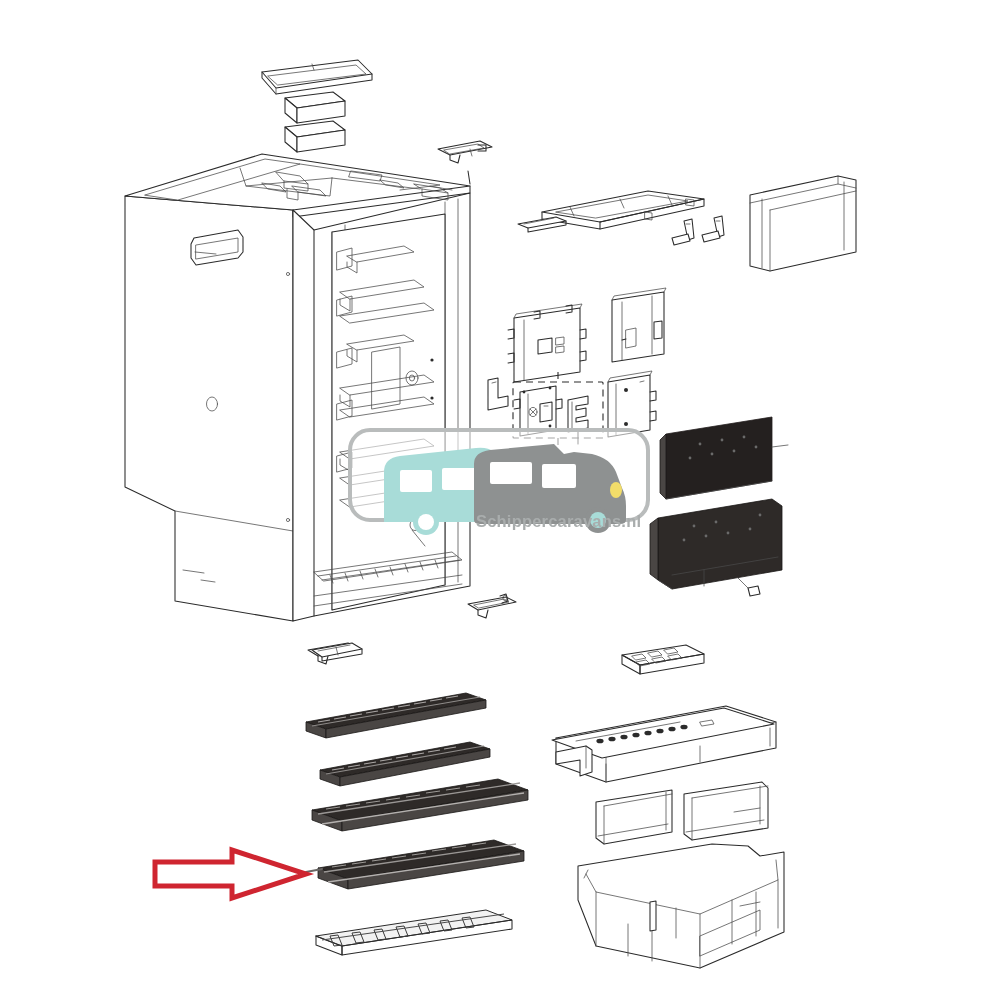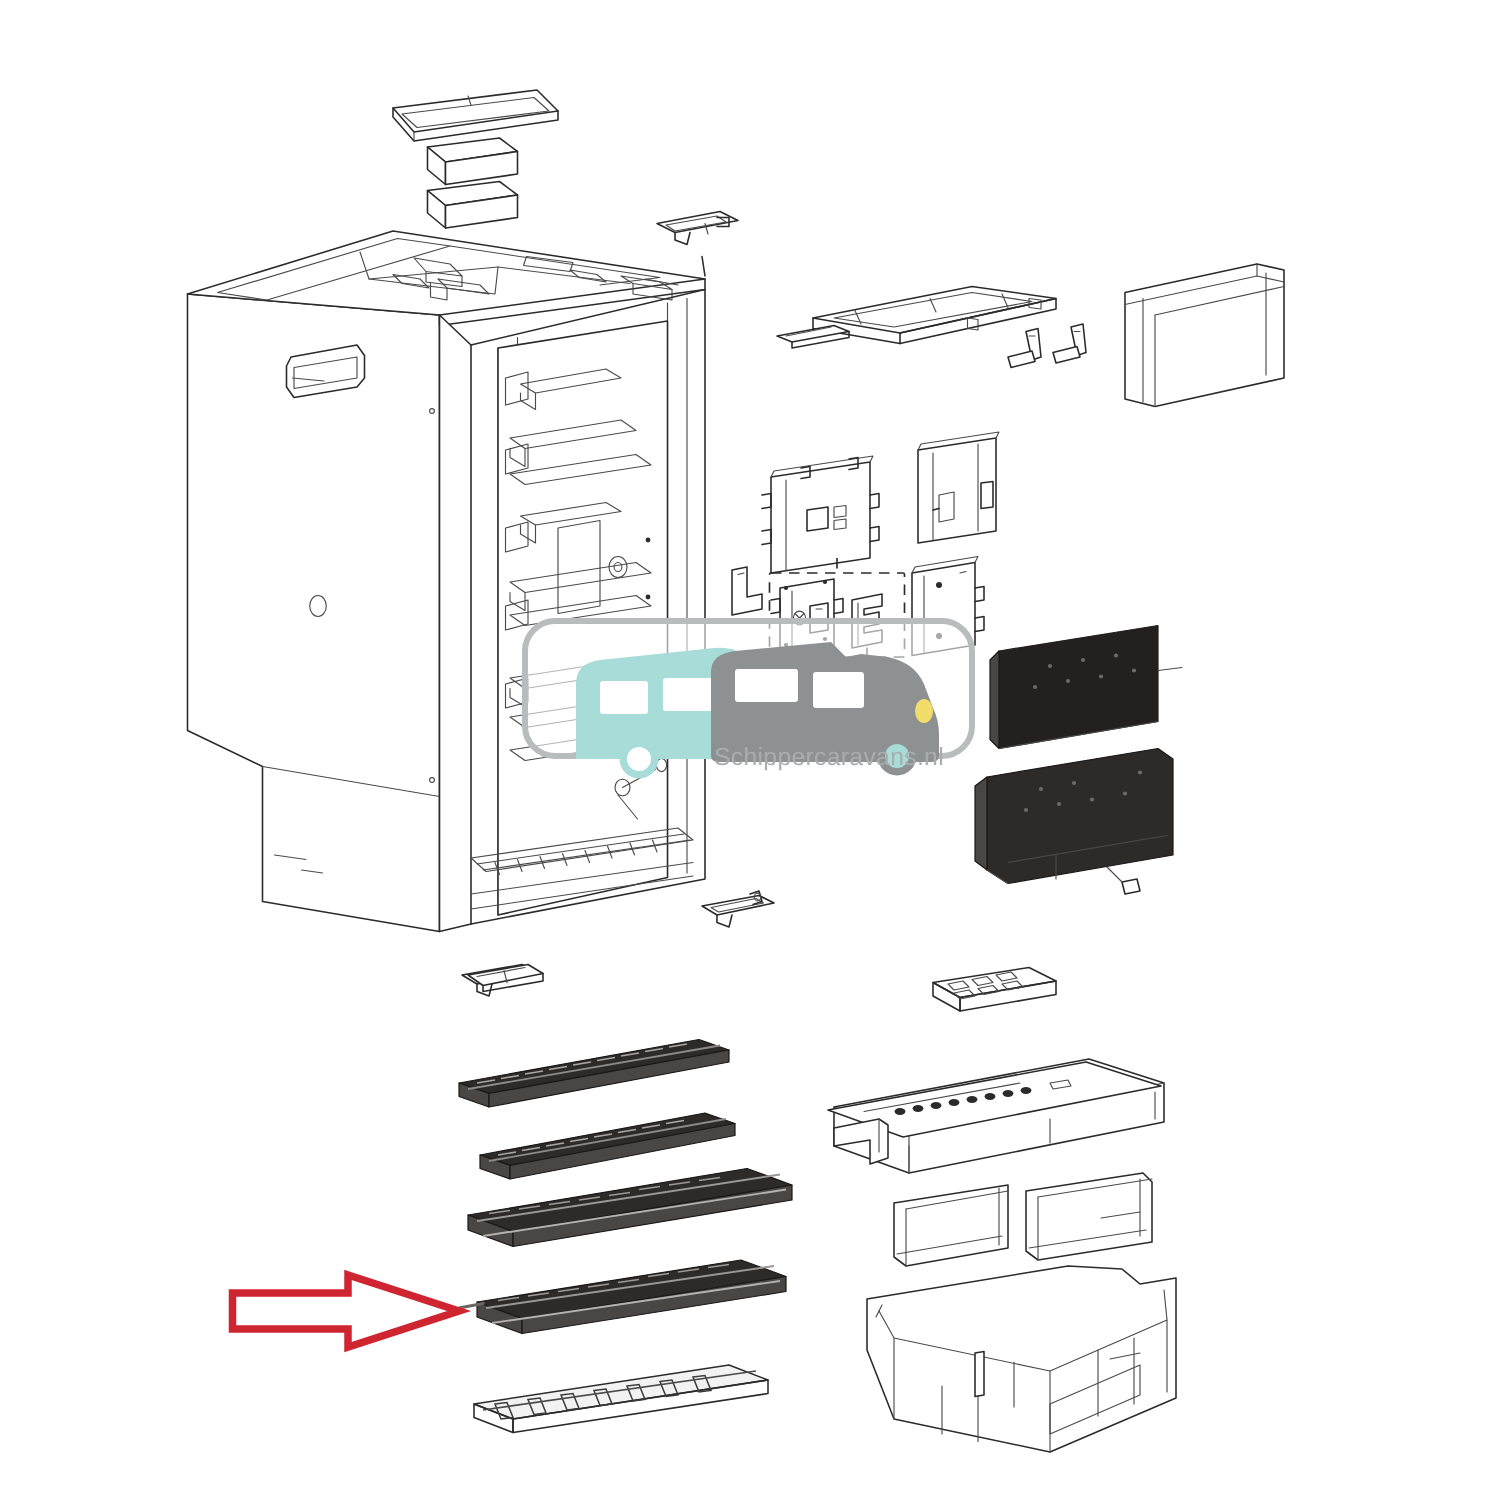--- a/index.html
+++ b/index.html
@@ -32,24 +32,25 @@
   .drk { fill: #24201f; stroke: #24201f; stroke-width: 0.8; stroke-linejoin: round; }
   .drk2{ fill: #2e2a28; stroke: #1a1817; stroke-width: 0.8; stroke-linejoin: round; }
   .drkside { fill: #4a4644; stroke: #1a1817; stroke-width: 0.8; stroke-linejoin: round; }
   .dash{ fill: none; stroke: #2b2b2b; stroke-width: 1.1; stroke-dasharray: 7 5; }
   .arrow { fill: #ffffff; stroke: #cf2530; stroke-width: 5; stroke-linejoin: miter; }
 
   
   #watermark {
     position: absolute;
     left: 348px;
-    top: 412px;
+    top: 428px;
     width: 302px;
     height: 94px;
     pointer-events: none;
+    font-weight: bold;
   }
   #wm-frame {
     position: absolute;
     left: 0; top: 0;
     width: 100%; height: 100%;
     box-sizing: border-box;
     border: 4px solid #b9bcbc;
     border-radius: 22px;
     background: rgba(255,255,255,0.58);
   }

